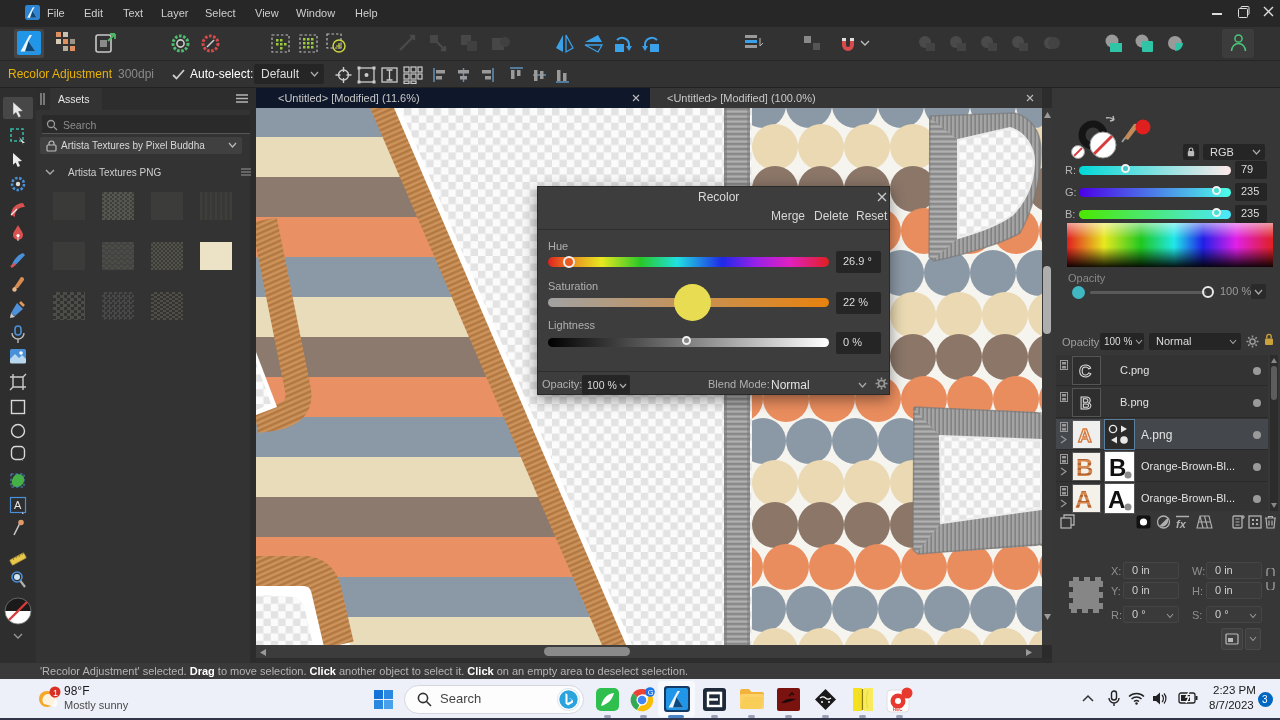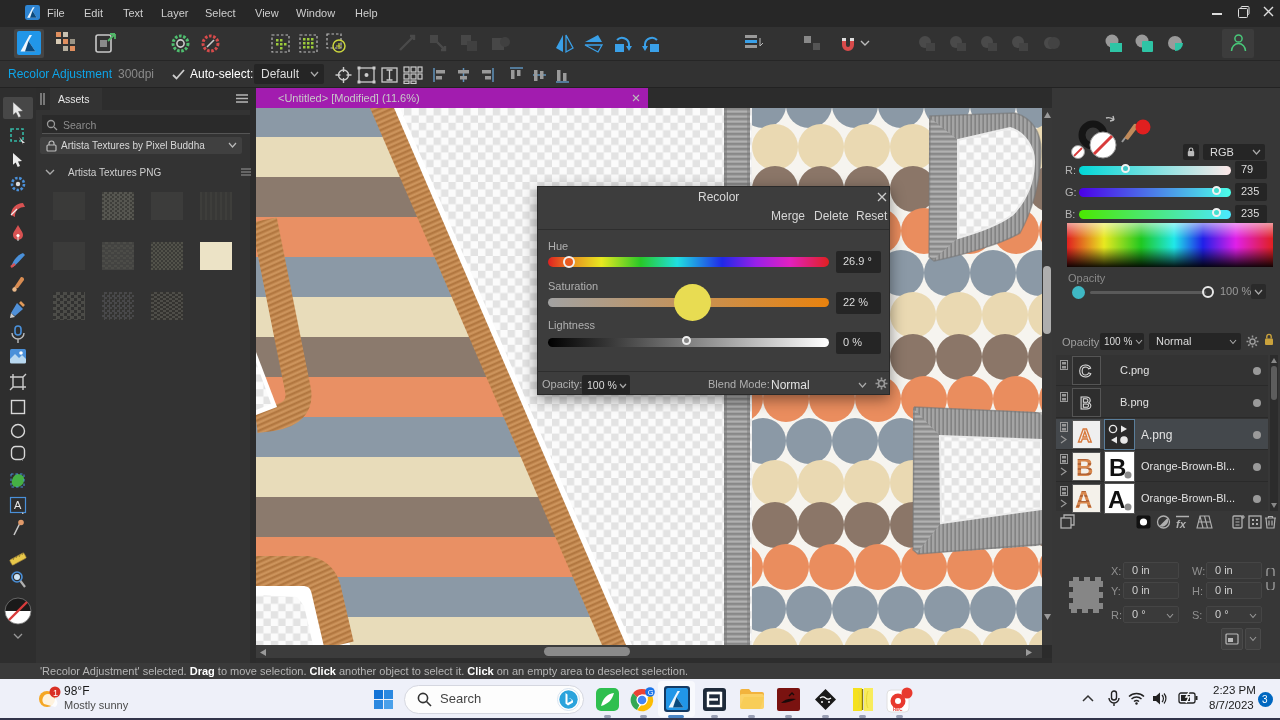--- a/index.html
+++ b/index.html
@@ -215,21 +215,21 @@
         <path d="M11 11 h8 a8 8 0 0 1 -8 8 Z" fill="#2ec4a5"></path>
       </svg>
     
     <div class="tbtn" style="left:1222px;top:2px;width:32px;height:29px;background:#3c3c3c"></div>
     <svg class="abs" style="left:1230px;top:6px" width="17" height="20" viewBox="0 0 17 20">
         <circle cx="8.5" cy="5.5" r="3.6" fill="none" stroke="#49c97a" stroke-width="1.5"></circle>
         <path d="M1.5 18 a7 7.5 0 0 1 14 0" fill="none" stroke="#49c97a" stroke-width="1.5"></path>
       </svg>
   </div>
   <div id="ctxbar">
-    <span class="abs" style="left:8px;top:6px;color:#0ea5e9">Recolor Adjustment</span>
+    <span class="abs" style="left:8px;top:6px;color:#eab308">Recolor Adjustment</span>
     <span class="abs" style="left:118px;top:6px;color:#8a8a8a">300dpi</span>
     <svg class="abs" style="left:172px;top:8px" width="13" height="11" viewBox="0 0 13 11">
         <path d="M1 6 L4.5 9.5 L12 1" stroke="#ccc" stroke-width="1.8" fill="none"></path>
       </svg>
     <span class="abs" style="left:190px;top:6px;color:#ffffff">Auto-select:</span>
     <div class="abs" style="left:254px;top:3px;width:70px;height:20px;background:#252525;border-radius:2px"></div>
     <span class="abs" style="left:261px;top:6px;color:#ddd">Default</span>
     <svg class="abs" style="left:310px;top:10px" width="9" height="7" viewBox="0 0 9 7">
         <path d="M1 1 L4.5 5 L8 1" stroke="#aaa" stroke-width="1.3" fill="none"></path>
       </svg>
@@ -429,22 +429,28 @@
     <div class="abs" style="left:17px;top:154px;width:32px;height:28px;background:#3b3b3a"></div>
     <div class="abs" style="left:66px;top:154px;width:32px;height:28px;background:#434341;background-image:repeating-conic-gradient(#4c4c48 0 25%, #39393709 0 50%);background-size:6px 5px"></div>
     <div class="abs" style="left:115px;top:154px;width:32px;height:28px;background:#45453f;background-image:repeating-conic-gradient(#52524a 0 25%, #3b3b37 0 50%);background-size:4px 4px"></div>
     <div class="abs" style="left:164px;top:154px;width:32px;height:28px;background:#ece3c6"></div>
     <div class="abs" style="left:17px;top:204px;width:32px;height:28px;background:#3a3a38;background-image:repeating-conic-gradient(#4c4c48 0 25%, #313130 0 50%);background-size:7px 6px"></div>
     <div class="abs" style="left:66px;top:204px;width:32px;height:28px;background:#3e3e3c;background-image:repeating-conic-gradient(#48484a 0 25%, #343432 0 50%);background-size:5px 5px"></div>
     <div class="abs" style="left:115px;top:204px;width:32px;height:28px;background:#403f3b;background-image:repeating-conic-gradient(#4e4d48 0 25%, #343330 0 50%);background-size:6px 4px"></div>
   </div>
   <div id="canvaswrap">
     <div id="tabs">
-      <div class="doctab" style="left:0;width:392px;background:#a21caf">
+      <div class="doctab" style="left:0;width:431px;background:#0f172a">
         <span class="abs" style="left:22px;top:4px">&lt;Untitled&gt; [Modified] (11.6%)</span>
+        <svg class="abs" style="left:376px;top:6px" width="8" height="8" viewBox="0 0 8 8">
+            <path d="M1 1 L7 7 M7 1 L1 7" stroke="#bbb" stroke-width="1.1"></path>
+          </svg>
+      </div>
+      <div class="doctab" style="left:394px;width:392px;background:#363636">
+        <span class="abs" style="left:17px;top:4px">&lt;Untitled&gt; [Modified] (100.0%)</span>
         <svg class="abs" style="left:376px;top:6px" width="8" height="8" viewBox="0 0 8 8">
             <path d="M1 1 L7 7 M7 1 L1 7" stroke="#bbb" stroke-width="1.1"></path>
           </svg>
       </div>
     </div>
     <svg class="abs" style="left:0;top:20px" width="786" height="537" viewBox="0 0 786 537">
       <defs>
         <pattern id="chk" width="14.8" height="14.8" patternUnits="userSpaceOnUse">
           <rect width="14.8" height="14.8" fill="#fbfbfb"></rect>
           <rect width="7.4" height="7.4" fill="#e3e3e3"></rect>

